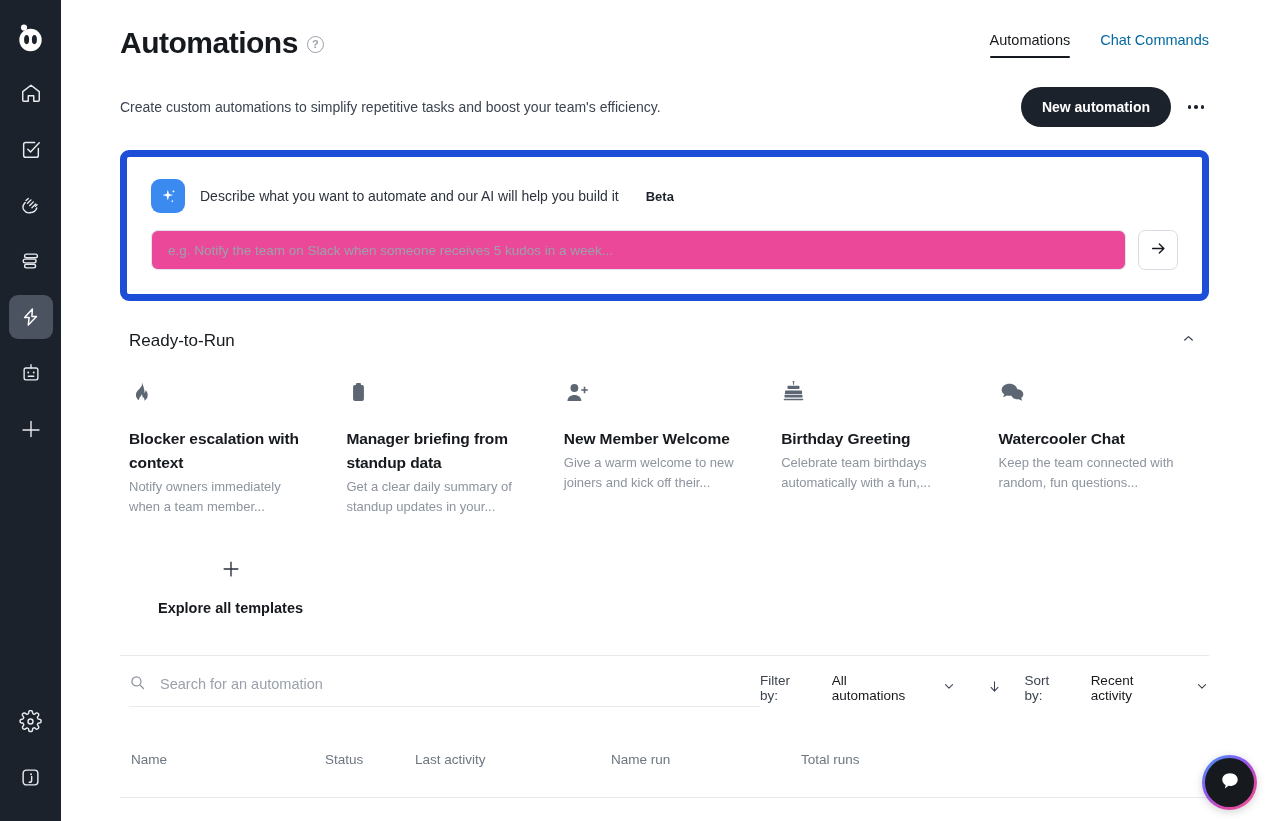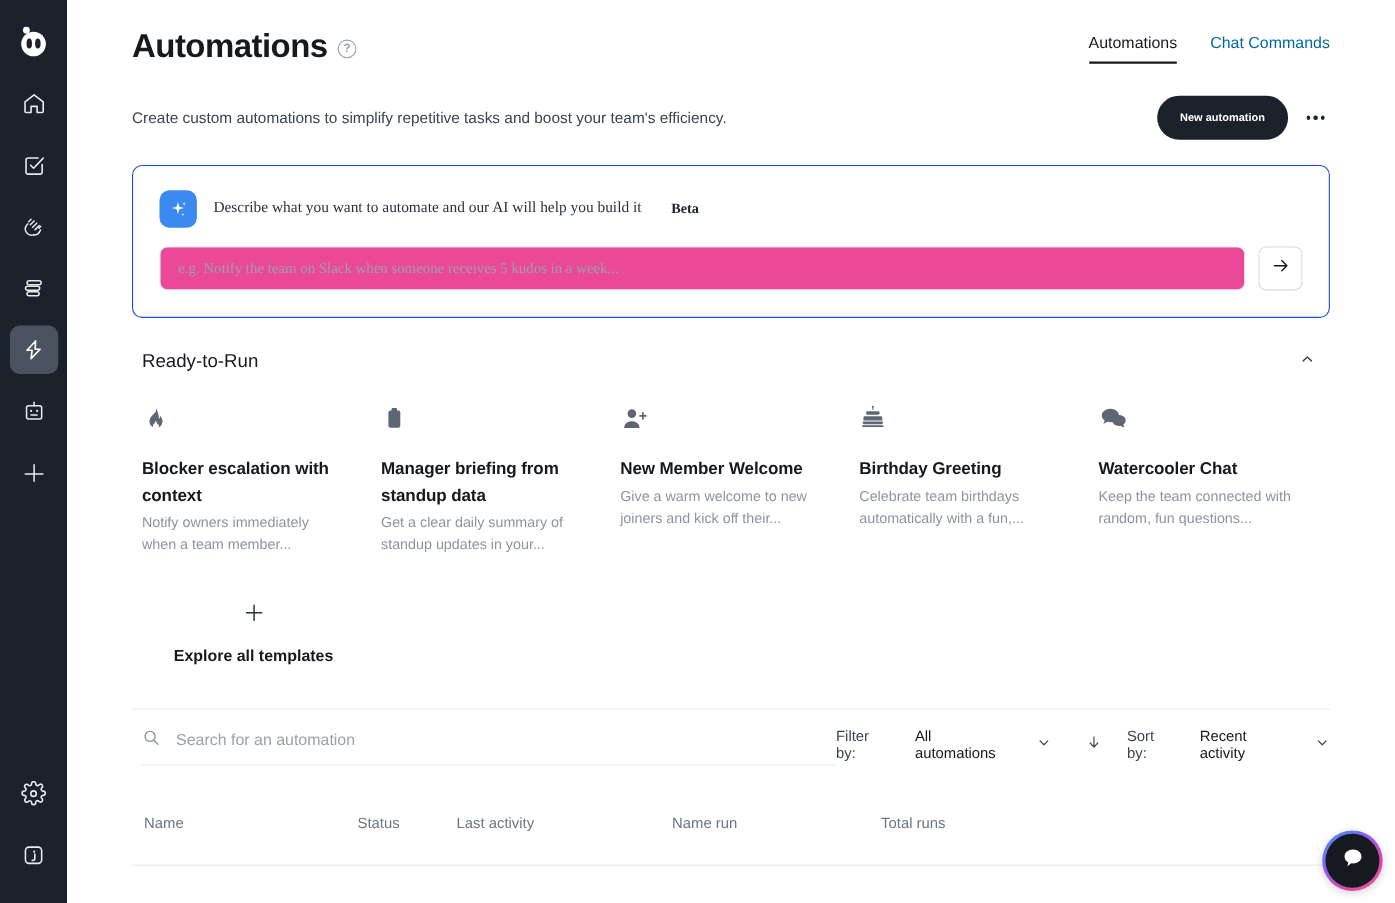--- a/index.html
+++ b/index.html
@@ -73,36 +73,35 @@
   .sub-row {
     display: flex; align-items: center; justify-content: space-between;
     margin-top: 28px;
   }
   .subtitle { font-size: 14px; color: #3c4450; }
   .actions { display: flex; align-items: center; gap: 12px; }
   .btn-primary {
     background: #1c222b; color: #ffffff;
     border: none; border-radius: 21px;
     padding: 0 21px; height: 40px;
-    font-size: 10px; font-weight: 700; cursor: pointer;
+    font-size: 14px; font-weight: 700; cursor: pointer;
     font-family: inherit;
   }
   .kebab {
     width: 26px; height: 26px; display: flex; align-items: center;
     justify-content: center; gap: 3px; cursor: pointer;
   }
   .kebab i { width: 3.5px; height: 3.5px; border-radius: 50%; background: #1c222b; display: block; }
 
   
   .ai-card {
     margin-top: 23px;
-    border: 1px solid #1d4ed8; border-radius: 9px;
+    border: 7px solid #1d4ed8; border-radius: 9px;
     padding: 22px 24px 24px 24px;
     background: #fff;
-    font-family: Liberation Serif, serif;
   }
   .ai-head { display: flex; align-items: center; gap: 15px; }
   .ai-badge-icon {
     width: 34px; height: 34px; border-radius: 9px;
     background: #3b8aef;
     display: flex; align-items: center; justify-content: center;
     flex: 0 0 34px;
   }
   .ai-text { font-size: 14px; color: #2b323c; }
   .beta-pill { font-size: 13px; font-weight: 700; color: #1c222b; margin-left: 12px; }

